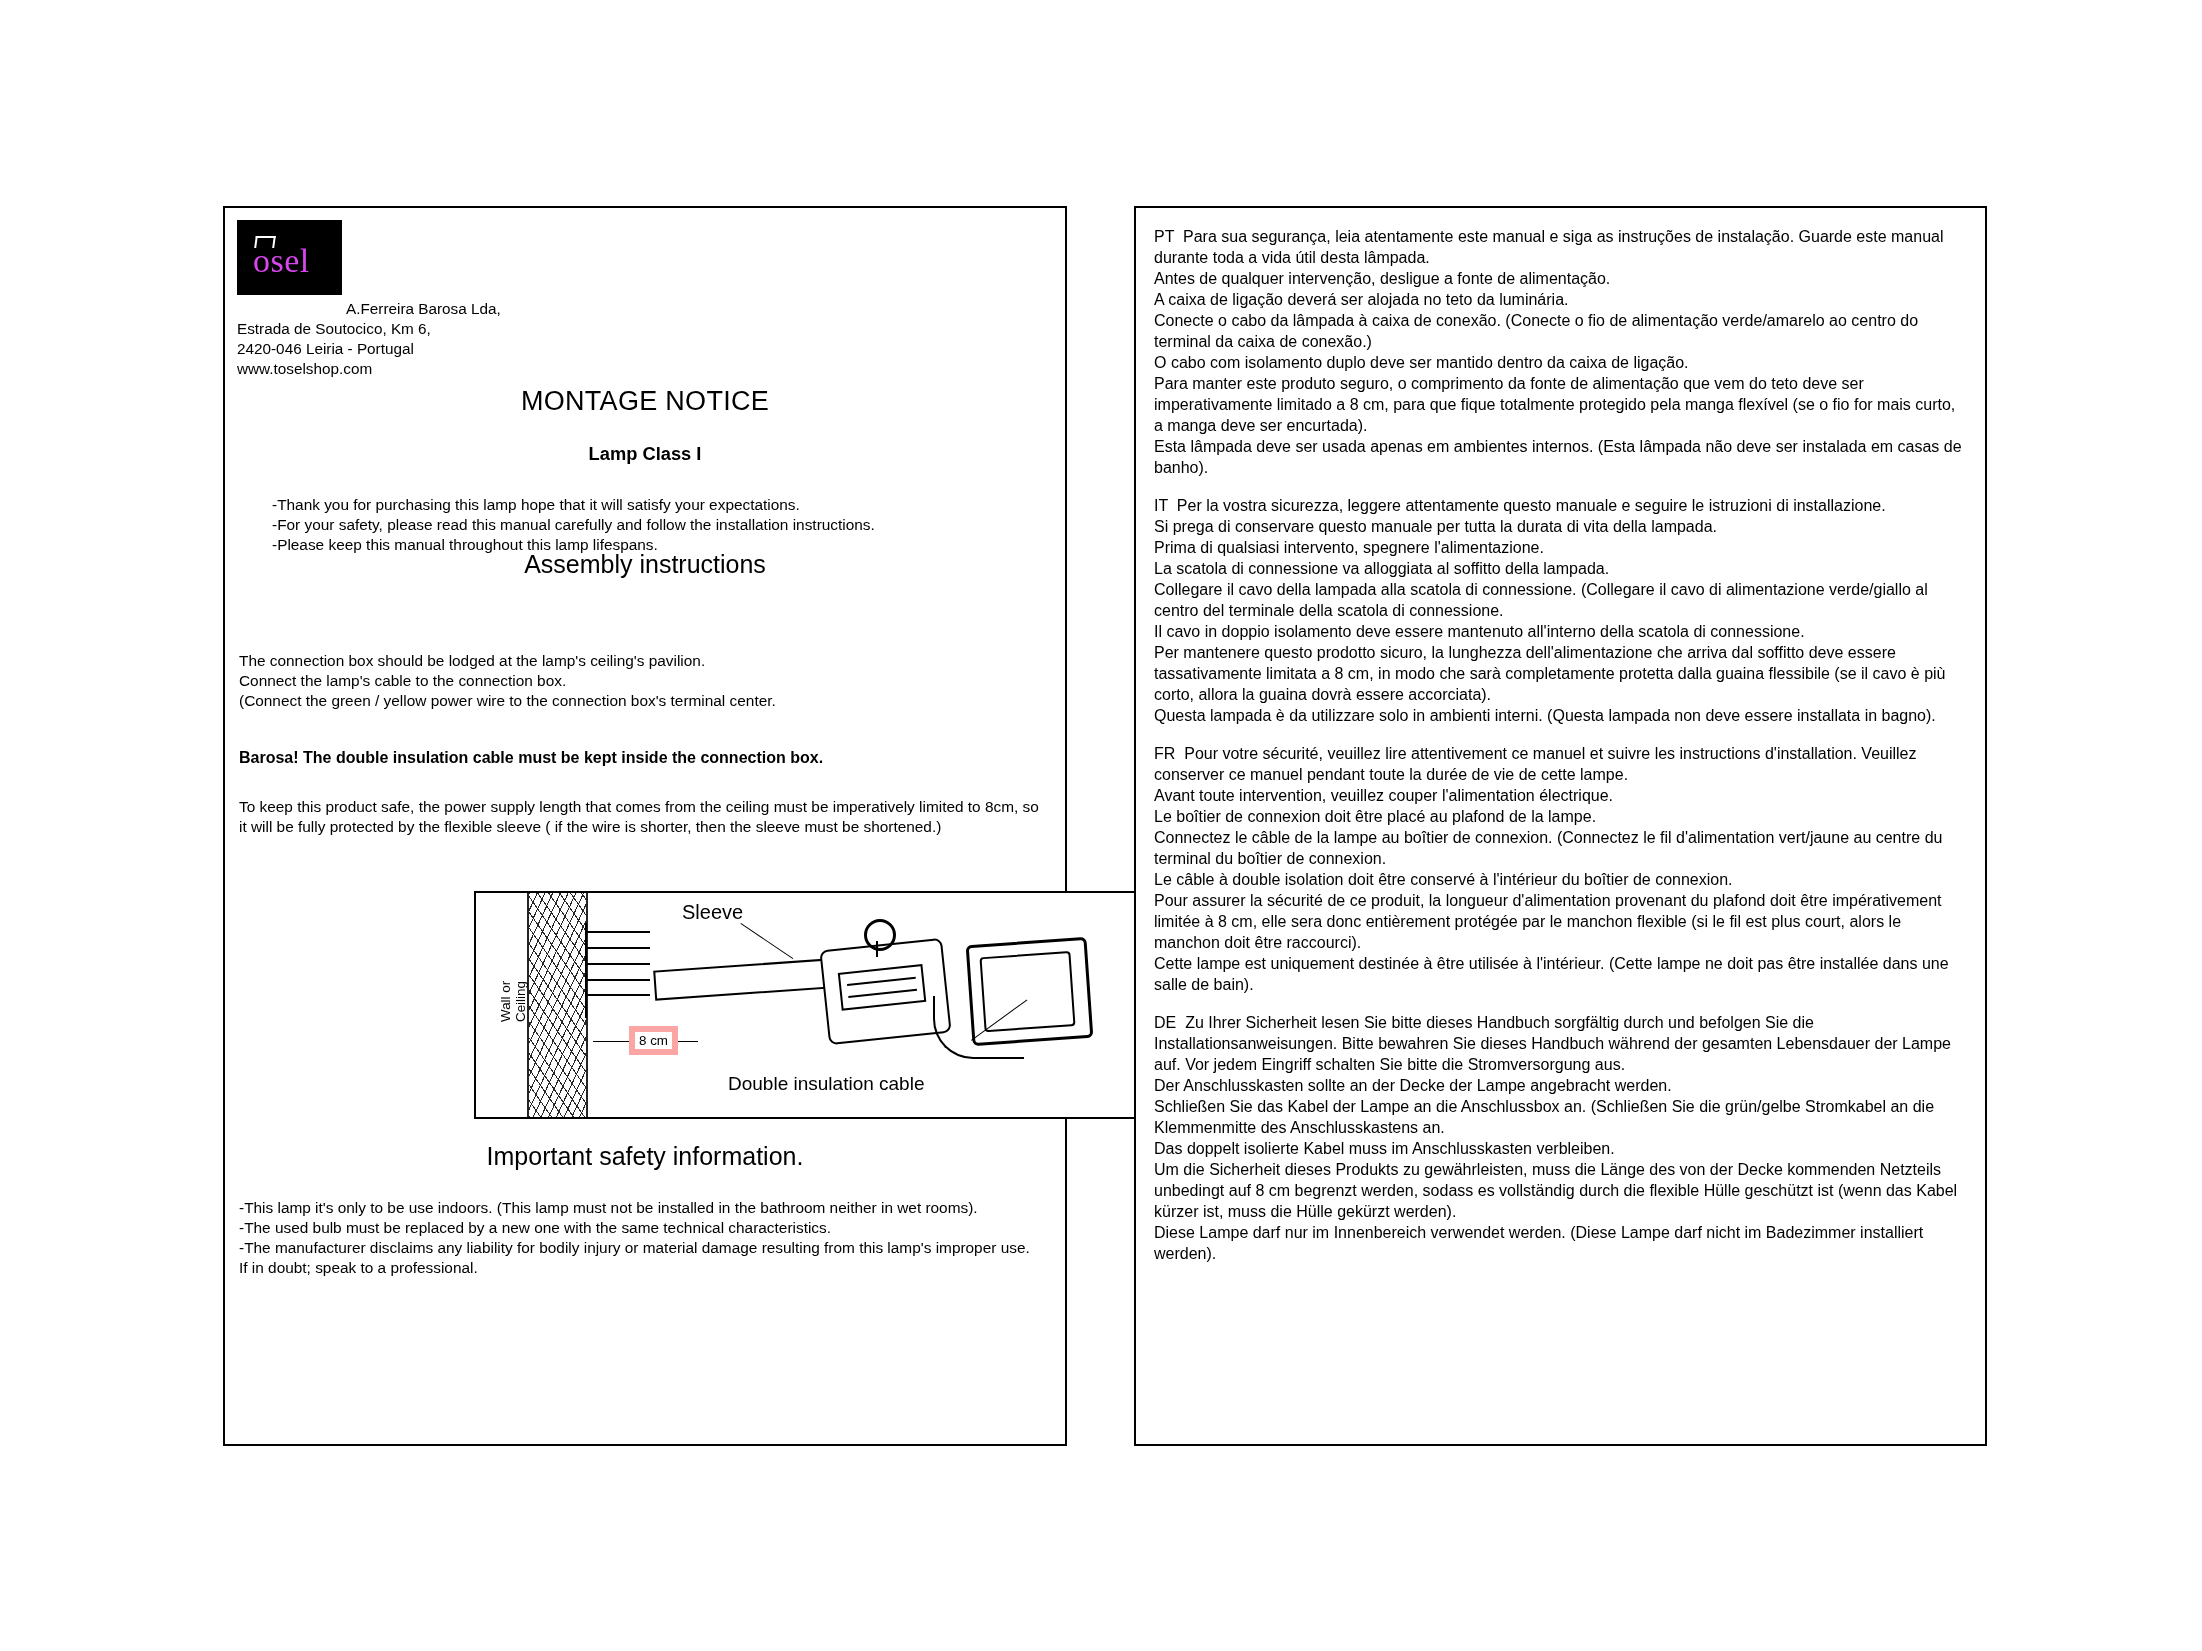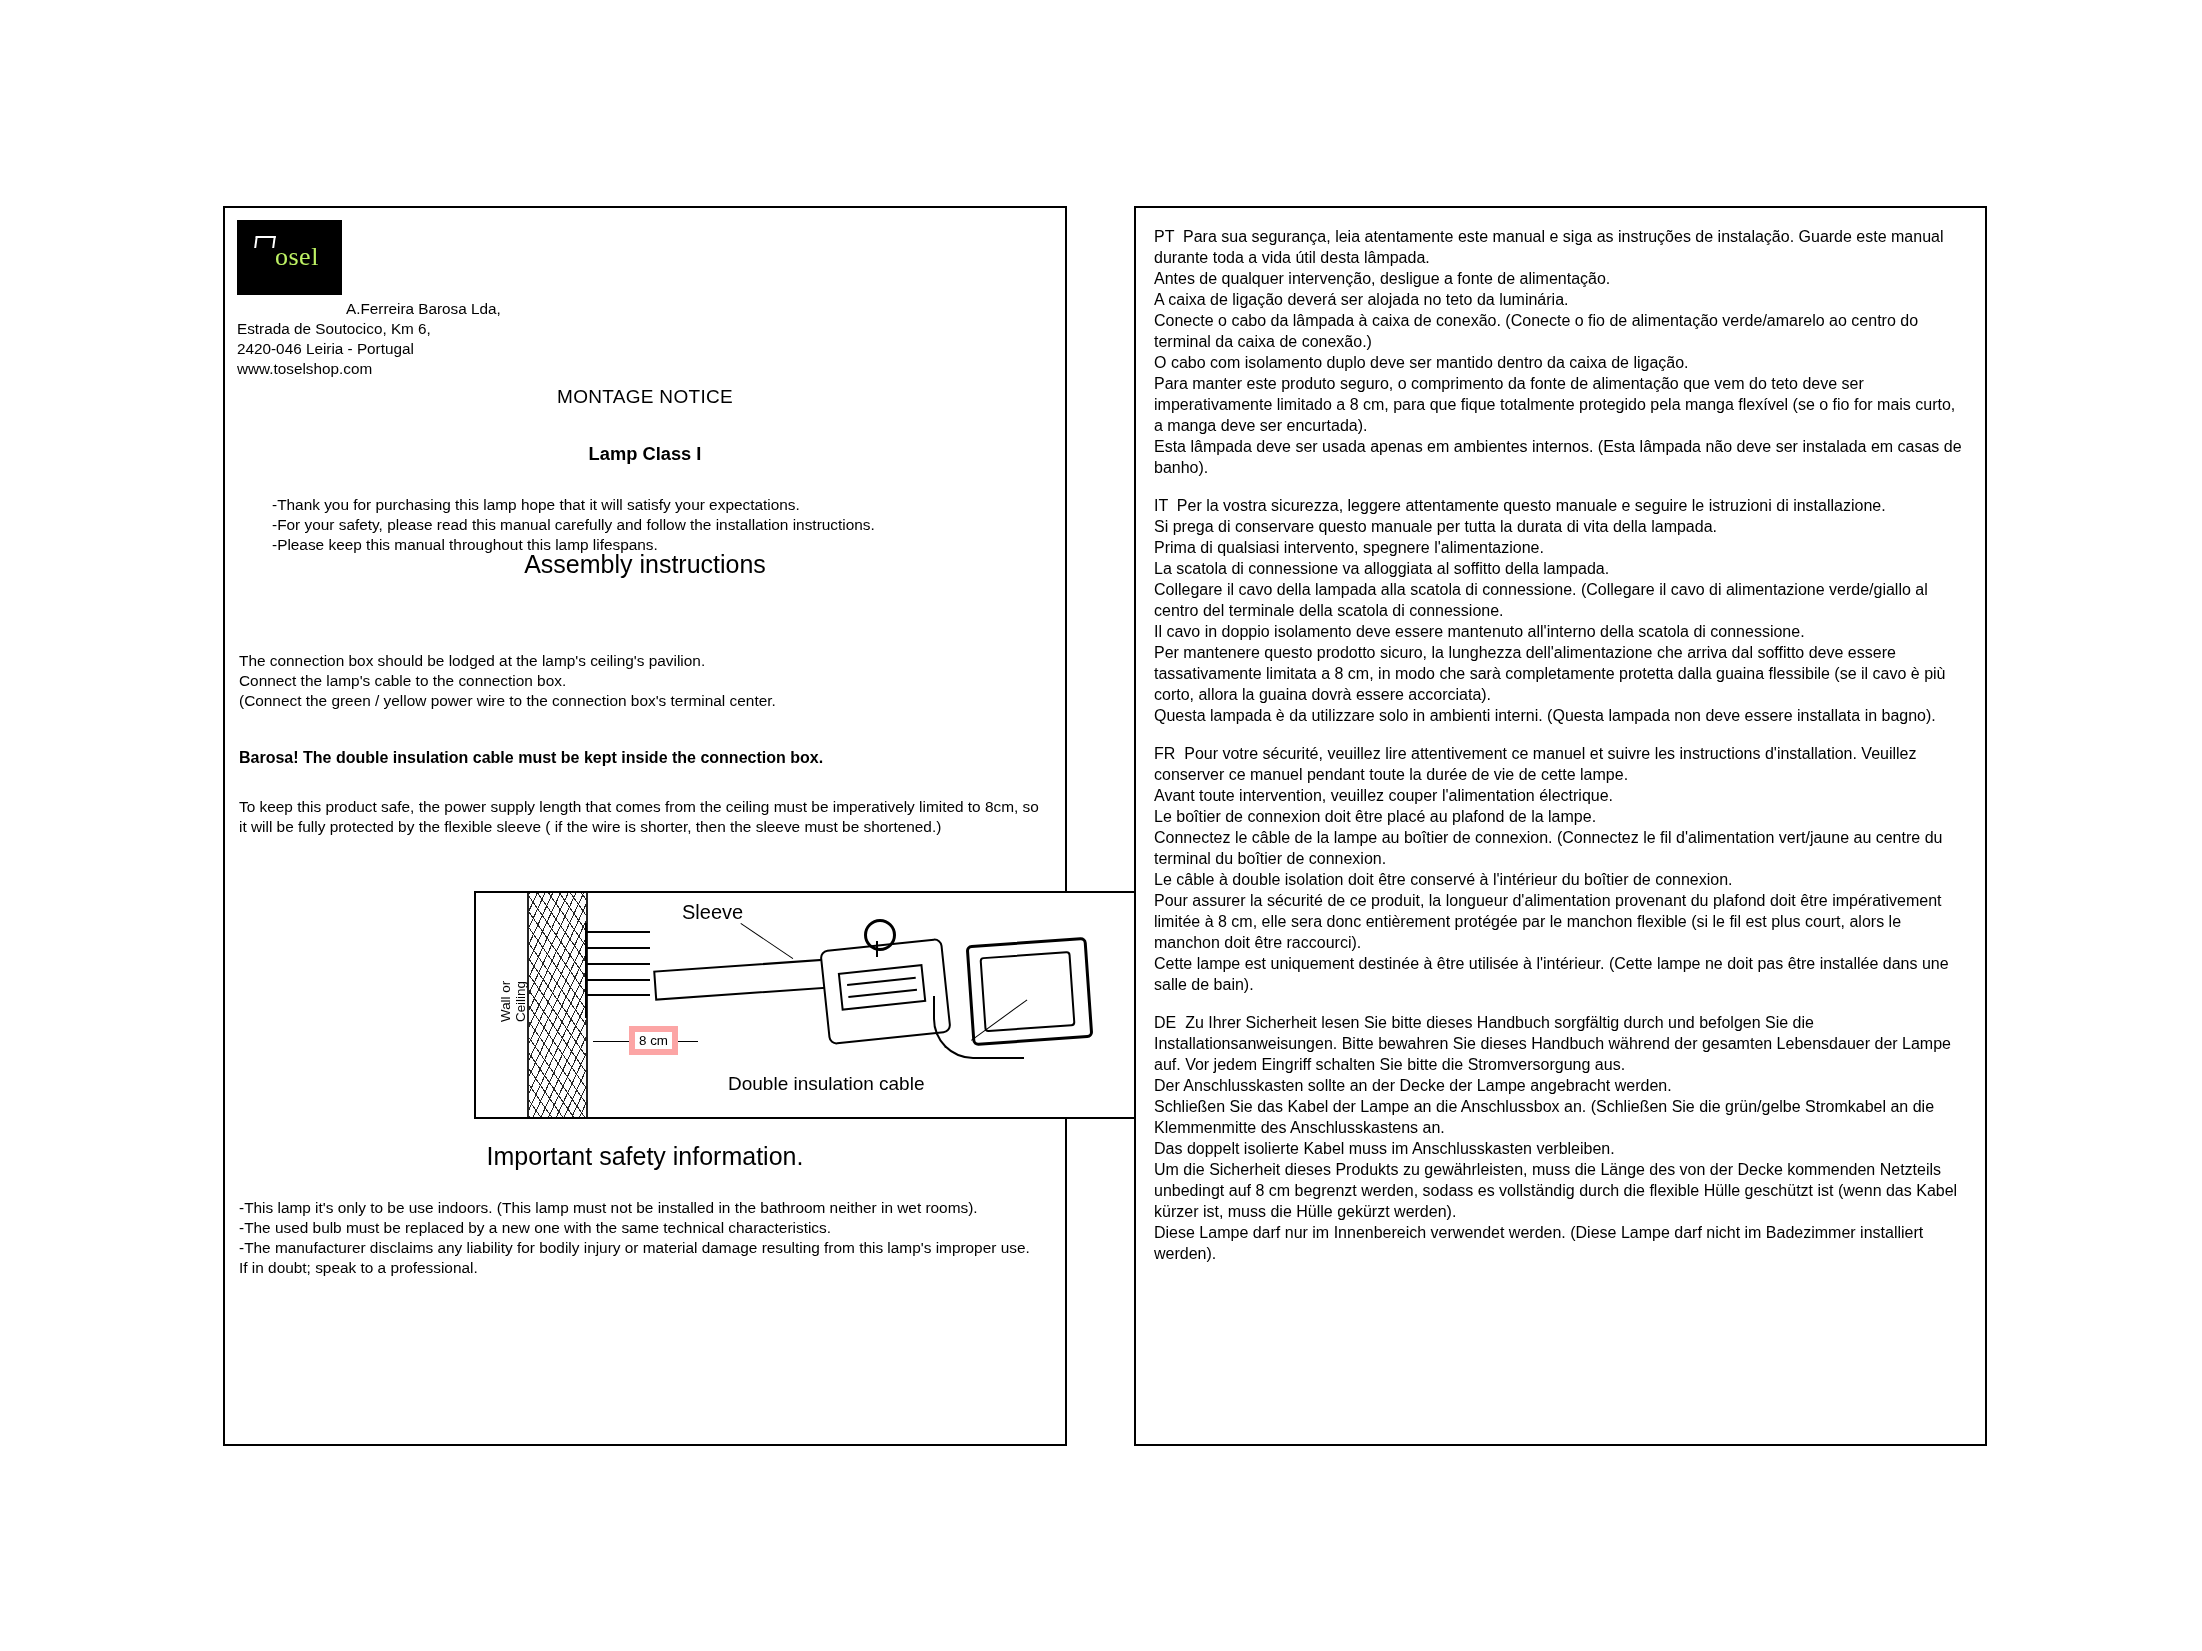--- a/index.html
+++ b/index.html
@@ -51,25 +51,24 @@
     top: 12px;
     width: 105px;
     height: 75px;
     background: #000;
     color: #fff;
   }
   .logo-text {
     position: absolute;
     left: 16px;
     top: 22px;
-    font-size: 26px;
+    font-size: 34px;
     letter-spacing: 0.5px;
     font-family: "Liberation Serif", serif;
-    color: #bef264;
-    margin-left: 22px;
+    color: #d946ef;
   }
   .logo-roof {
     position: absolute;
     left: 18px;
     top: 16px;
     width: 16px;
     height: 10px;
     border-top: 2px solid #fff;
     border-left: 2px solid #fff;
     border-right: 2px solid #fff;
@@ -87,21 +86,21 @@
   .addr .company {
     margin-left: 109px;
   }
 
   .title-main {
     position: absolute;
     left: 0;
     top: 178px;
     width: 100%;
     text-align: center;
-    font-size: 19px;
+    font-size: 27px;
     letter-spacing: 0.3px;
   }
   .title-sub {
     position: absolute;
     left: 0;
     top: 235px;
     width: 100%;
     text-align: center;
     font-size: 18.3px;
     font-weight: bold;

